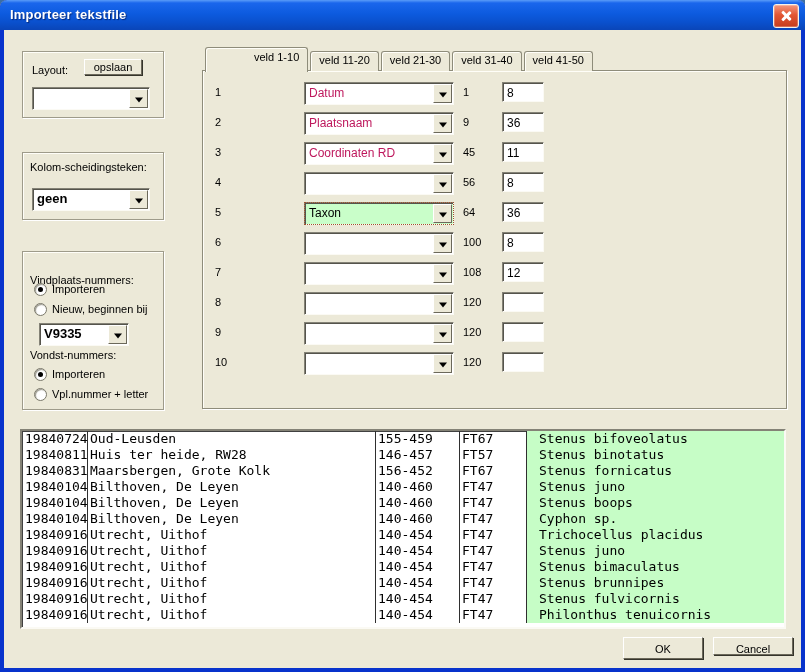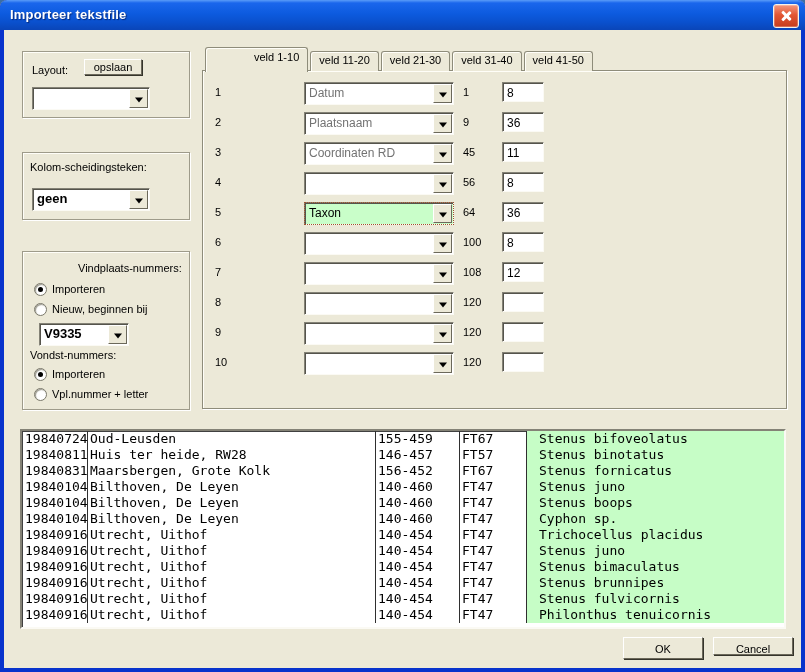--- a/index.html
+++ b/index.html
@@ -28,21 +28,20 @@
   .x-icon{position:absolute;left:50%;top:50%;width:12px;height:12px;transform:translate(-50%,-50%);}
   .x-icon:before,.x-icon:after{
     content:"";position:absolute;left:5px;top:0;width:2.5px;height:12px;background:#fff;border-radius:1px;
   }
   .x-icon:before{transform:rotate(45deg);} .x-icon:after{transform:rotate(-45deg);}
   
   .groupbox{
     position:absolute;border:1px solid #9e9b8a;
     box-shadow:1px 1px 0 #ffffff, inset 1px 1px 0 #fffef8;
     background:#ece9d8;
-    padding-left:26px;
   }
   .btn3d{
     position:absolute;background:#ece9d8;color:#000;text-align:center;
     border:1px solid;border-color:#ffffff #6b685a #6b685a #ffffff;
     box-shadow:1px 1px 0 #35342b;cursor:pointer;
     font-family:"Liberation Sans",sans-serif;font-size:11px;
   }
   .combo{
     position:absolute;background:#fff;height:21px;
     border:1px solid;border-color:#848276 #fbfaf4 #fbfaf4 #848276;
@@ -78,21 +77,21 @@
     box-shadow:inset 1px 1px 0 #fffef8;font-size:11px;cursor:pointer;white-space:nowrap;
   }
   .tab.active{height:21px;padding-top:3px;margin-bottom:-1px;z-index:4;padding-left:48px;}
   #tabpanel{
     position:absolute;left:202px;top:70px;width:583px;height:337px;z-index:2;
     background:#ece9d8;border:1px solid #8e8c7a;box-shadow:inset 1px 1px 0 #fffef8,1px 1px 0 #fff;
   }
   .frow{position:absolute;left:0;width:100%;height:22px;}
   .frow .rownum{position:absolute;left:12px;top:4px;}
   .frow .combo{left:101px;top:0;width:148px;}
-  .frow .fieldtext{color:#737373;font-size:12px;}
+  .frow .fieldtext{color:#be185d;font-size:12px;}
   .frow .combo.hl{background:#c9fec9;outline:1px dotted #a0522d;outline-offset:-1px;}
   .frow .combo.hl .fieldtext{color:#000;}
   .frow .startnum{position:absolute;left:260px;top:4px;}
   .frow .winput{
     position:absolute;left:299px;top:0;width:36px;height:17px;background:#fff;
     border:1px solid;border-color:#848276 #fbfaf4 #fbfaf4 #848276;
     box-shadow:inset 1px 1px 0 #55544c;font-family:"Liberation Sans",sans-serif;
     font-size:12px;padding:1px 0 0 4px;color:#000;
   }
   
@@ -139,21 +138,21 @@
     <span class="glabel" style="left:7px;top:8px;">Kolom-scheidingsteken:</span>
     <div class="combo" style="left:9px;top:35px;width:116px;">
       <span class="val bold-val">geen</span>
       <span class="combo-btn">
           <span class="arrow-down"></span>
         </span>
     </div>
   </div>
 
   <div class="groupbox" style="left:22px;top:251px;width:140px;height:157px;">
-    <span class="glabel" style="left:7px;top:10px;margin-left:48px;">Vindplaats-nummers:</span>
+    <span class="glabel" style="left:7px;top:22px;">Vindplaats-nummers:</span>
     <div class="radio-row sel" style="left:11px;top:30px;width:120px;">
       <span class="radio-circle"></span>
       <span class="radio-label">Importeren</span>
     </div>
     <div class="radio-row" style="left:11px;top:50px;width:125px;">
       <span class="radio-circle"></span>
       <span class="radio-label">Nieuw, beginnen bij</span>
     </div>
     <div class="combo" style="left:16px;top:71px;width:88px;">
       <span class="val bold-val">V9335</span>

